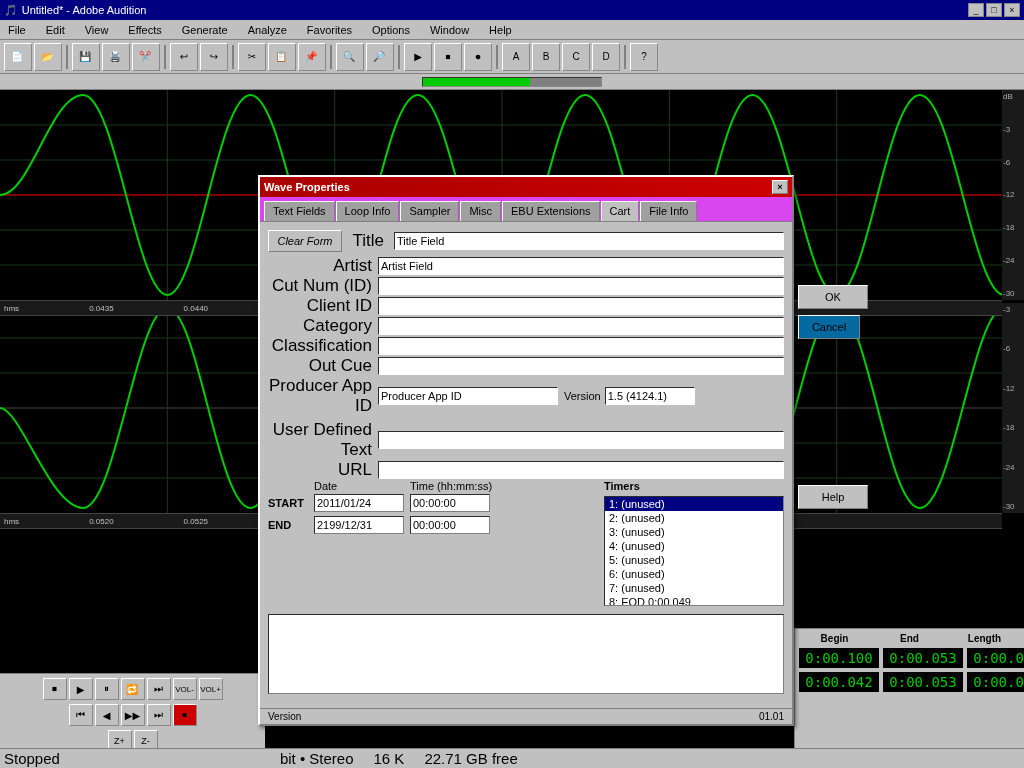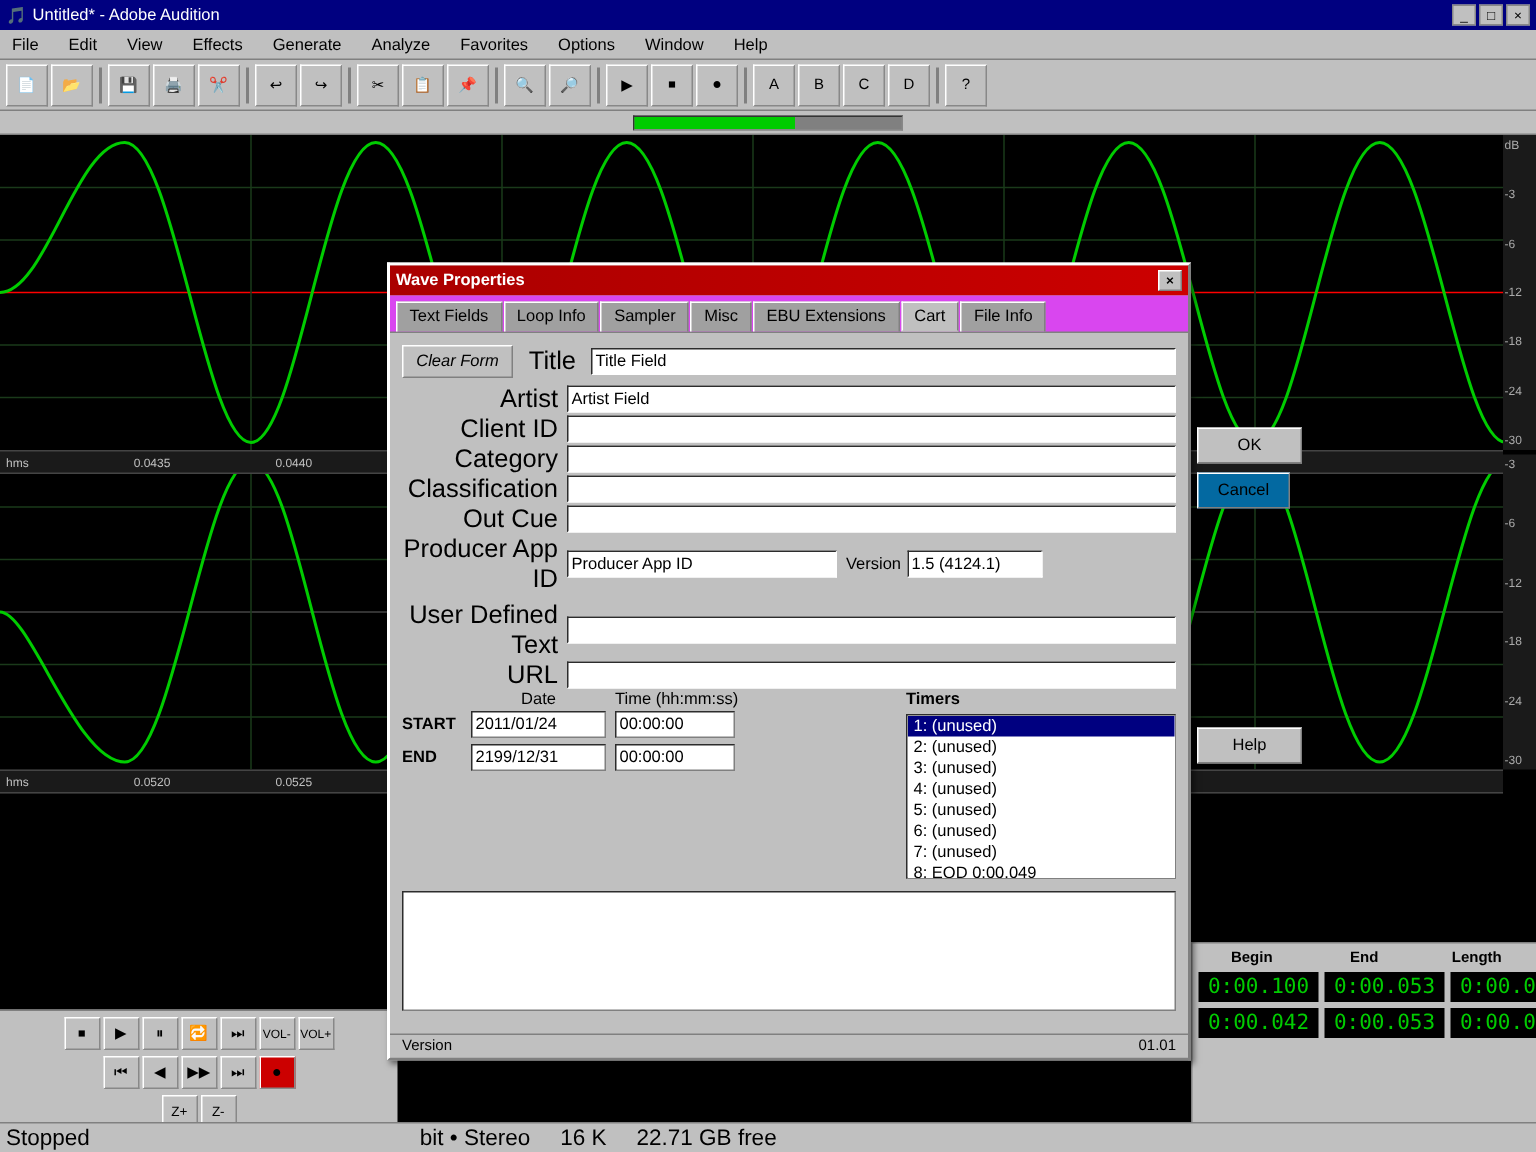--- a/index.html
+++ b/index.html
@@ -320,21 +320,20 @@
       background: #fff;
       border: 1px inset #808080;
       font-size: 11px;
       padding: 1px 2px;
     }
     .timer-subrow {
       display: flex;
       gap: 6px;
       padding-left: 46px;
       margin-bottom: 2px;
-      text-align: center;
     }
 
     
     #timers-list {
       width: 100%;
       height: 110px;
       background: #fff;
       border: 1px inset #808080;
       overflow-y: auto;
       font-size: 11px;
@@ -642,20 +641,24 @@
         <input type="text" class="form-input" value="Title Field" style="flex: 1 1 0%;" id="title-input">
       </div>
 
       
       <div class="form-row">
         <span class="form-label">Artist</span>
         <input type="text" class="form-input" id="artist-input" value="Artist Field" style="">
       </div>
 
       
+      <div class="form-row">
+        <span class="form-label">Cut Num (ID)</span>
+        <input type="text" class="form-input" style="">
+      </div>
 
       
       <div class="form-row">
         <span class="form-label">Client ID</span>
         <input type="text" class="form-input" style="">
       </div>
 
       
       <div class="form-row">
         <span class="form-label">Category</span>

